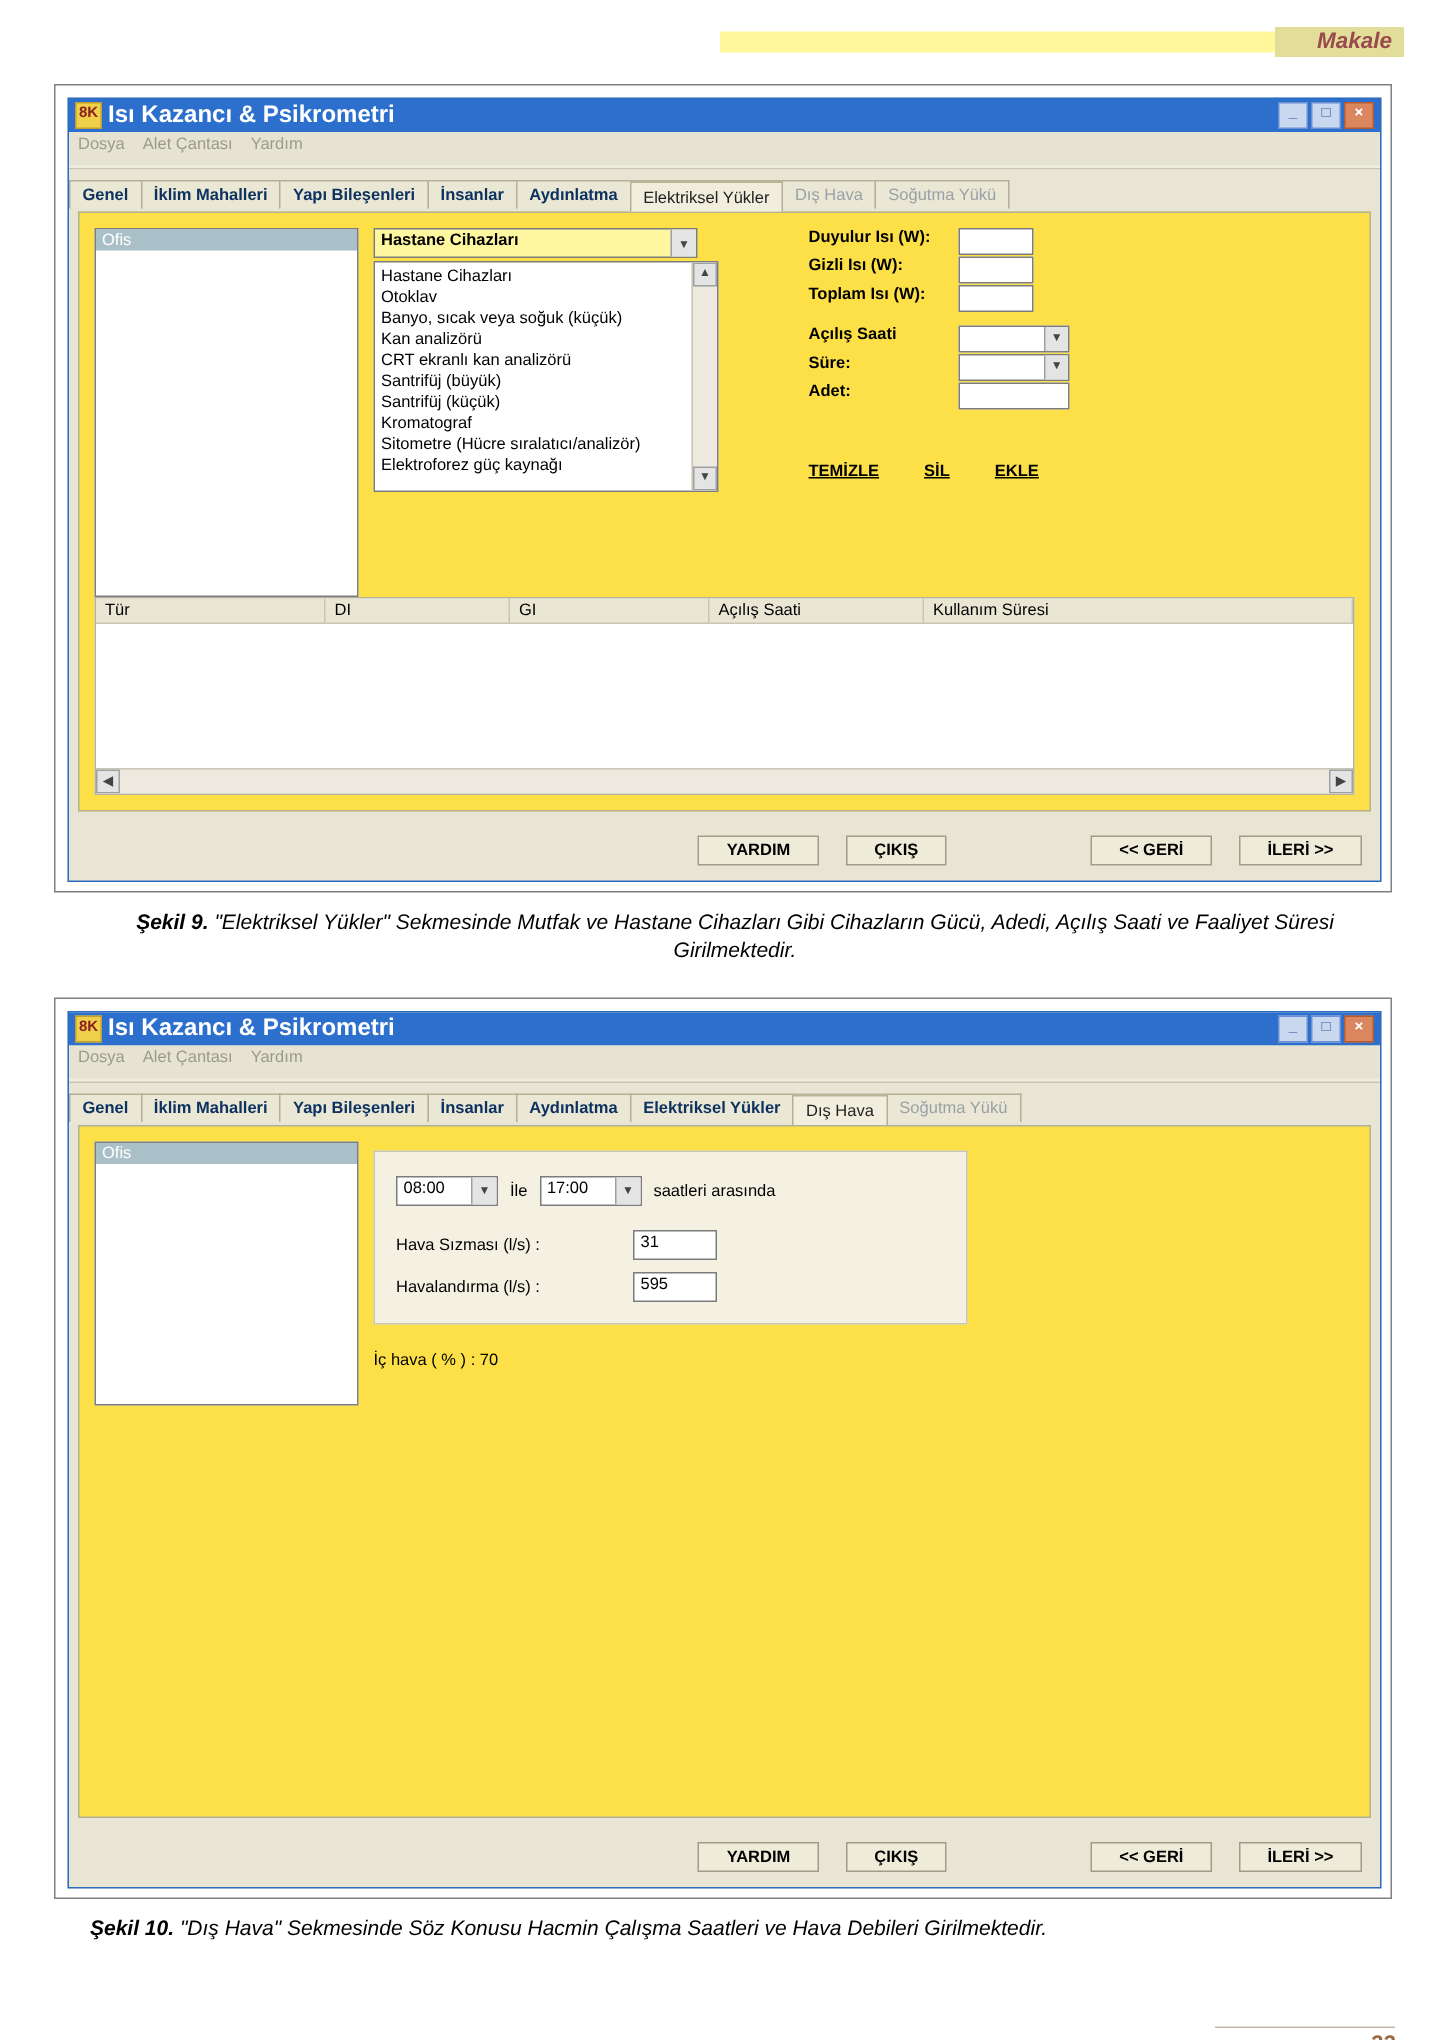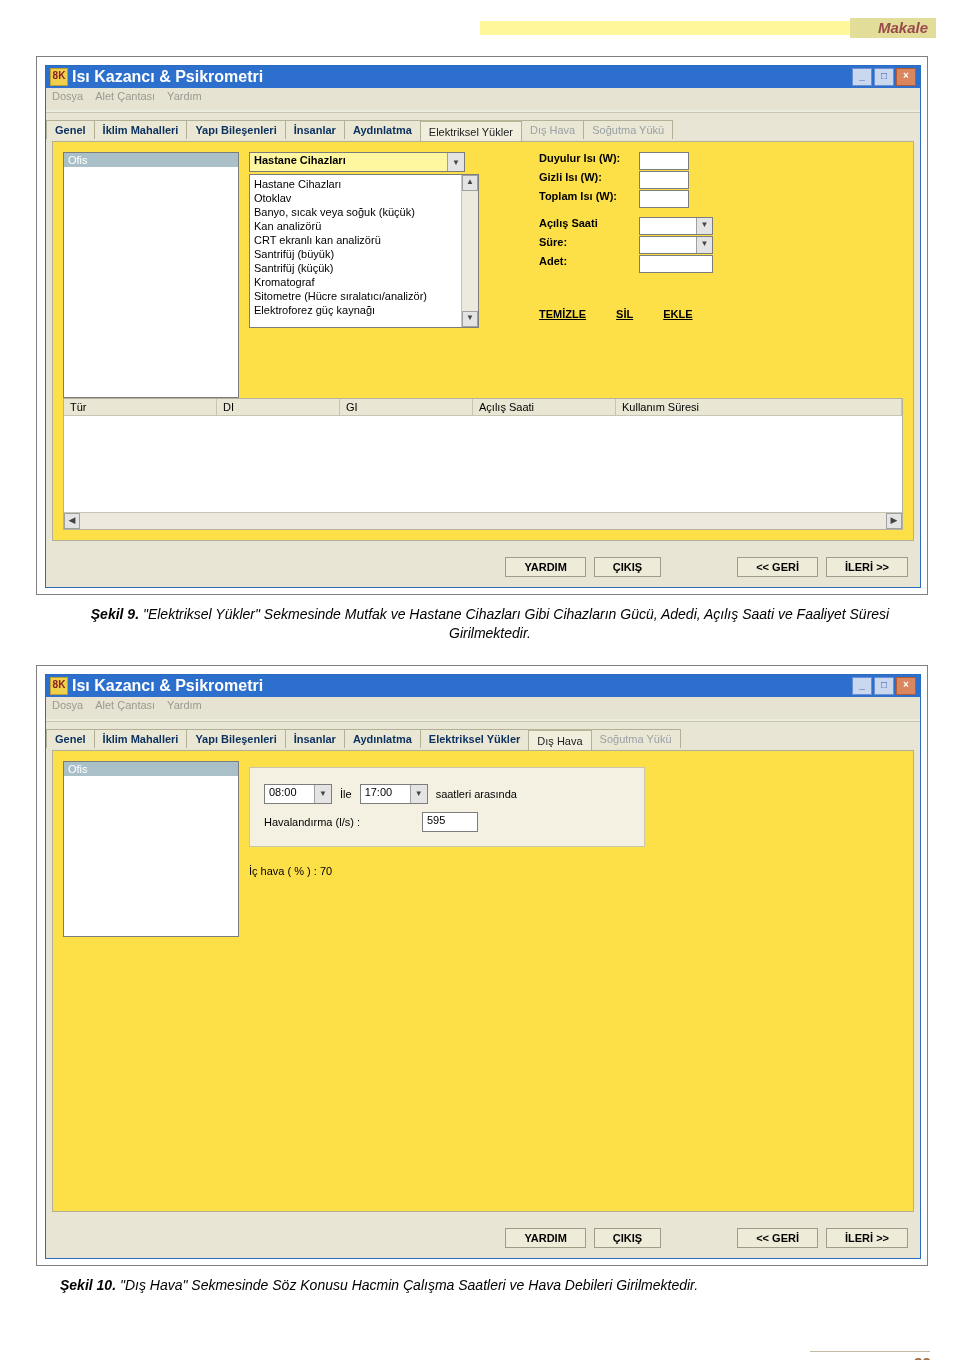--- a/index.html
+++ b/index.html
@@ -209,21 +209,21 @@
   }
   .hscroll .btn{
     width:14px;border:1px solid #a0a0a0;background:#e4e4e4;text-align:center;font-size:9px;line-height:12px;color:#444;
   }
   .hscroll .track{flex:1}
   .bottom-bar{
     display:flex;
     justify-content:flex-start;
     align-items:flex-start;
     padding:8px 12px 10px 12px;
-    gap:8px;
+    gap:18px;
   }
   .btn3d{
     border:1px solid #9f9c87;
     background:#eeebd9;
     padding:3px 18px;
     font-size:11px;
     font-weight:bold;
   }
   .spacer-flex{flex:1}
   .caption{
@@ -437,20 +437,26 @@
                 <div class="txt">08:00</div>
                 <div class="arrow">▼</div>
               </div>
               <span>İle</span>
               <div class="combo" style="width:66px">
                 <div class="txt">17:00</div>
                 <div class="arrow">▼</div>
               </div>
               <span>saatleri arasında</span>
             </div>
+            <div class="line" style="margin-top:8px">
+              <span style="width:150px">Hava Sızması (l/s)   :</span>
+              <div class="combo" style="width:54px">
+                <div class="txt">31</div>
+              </div>
+            </div>
             <div class="line">
               <span style="width:150px">Havalandırma (l/s)  :</span>
               <div class="combo" style="width:54px">
                 <div class="txt">595</div>
               </div>
             </div>
           </div>
           <div class="line" style="margin-top:10px">
             <span>İç hava ( % ) : 70</span>
           </div>

